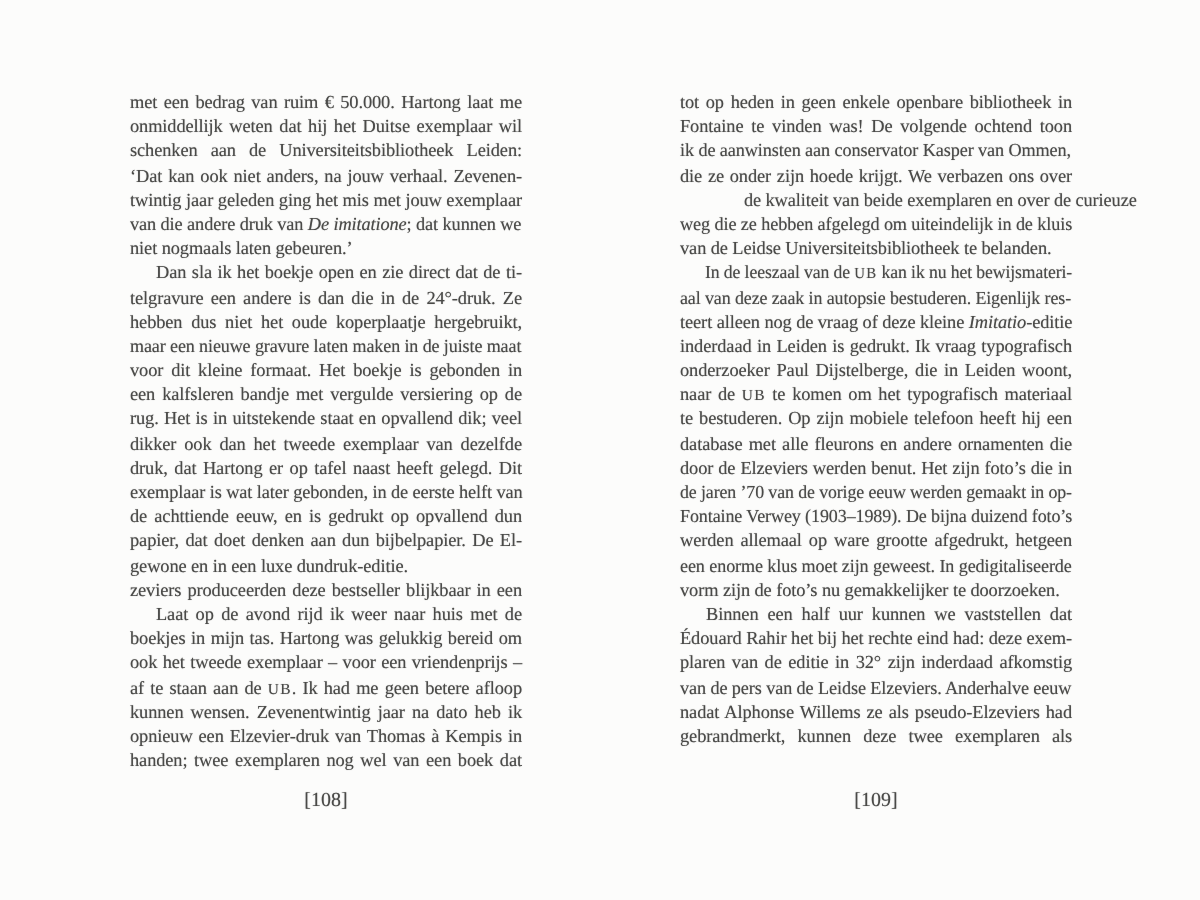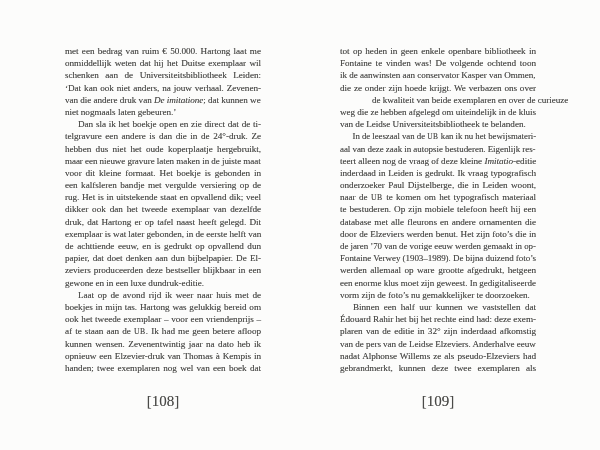--- a/index.html
+++ b/index.html
@@ -48,50 +48,51 @@
     font-size: 0.84em;
     letter-spacing: 0.6px;
     font-family: Liberation Serif, serif;
   }
   .pagenum {
     position: absolute;
     top: 395px;
     left: 0;
     right: 0;
     text-align: center;
-    font-size: 15px;
+    font-size: 10px;
     line-height: 12px;
   }
 </style>
 </head>
 <body>
 
 <div class="spread">
   <div class="page page-left">
     <div class="textblock">
         <div class="line">met een bedrag van ruim € 50.000. Hartong laat me</div>
         <div class="line">onmiddellijk weten dat hij het Duitse exemplaar wil</div>
         <div class="line">schenken aan de Universiteitsbibliotheek Leiden:</div>
         <div class="line">‘Dat kan ook niet anders, na jouw verhaal. Zevenen-</div>
+        <div class="line">twintig jaar geleden ging het mis met jouw exemplaar</div>
         <div class="line" style="transform: scaleX(0.994924); transform-origin: left center;">van die andere druk van <i>De imitatione</i>; dat kunnen we</div>
         <div class="line end">niet nogmaals laten gebeuren.’</div>
         <div class="line ind">Dan sla ik het boekje open en zie direct dat de ti-</div>
         <div class="line">telgravure een andere is dan die in de 24°-druk. Ze</div>
         <div class="line">hebben dus niet het oude koperplaatje hergebruikt,</div>
         <div class="line" style="transform: scaleX(0.98); transform-origin: left center;">maar een nieuwe gravure laten maken in de juiste maat</div>
         <div class="line">voor dit kleine formaat. Het boekje is gebonden in</div>
         <div class="line">een kalfsleren bandje met vergulde versiering op de</div>
         <div class="line">rug. Het is in uitstekende staat en opvallend dik; veel</div>
         <div class="line">dikker ook dan het tweede exemplaar van dezelfde</div>
         <div class="line">druk, dat Hartong er op tafel naast heeft gelegd. Dit</div>
         <div class="line" style="transform: scaleX(0.994924); transform-origin: left center;">exemplaar is wat later gebonden, in de eerste helft van</div>
         <div class="line">de achttiende eeuw, en is gedrukt op opvallend dun</div>
         <div class="line">papier, dat doet denken aan dun bijbelpapier. De El-</div>
+        <div class="line end">gewone en in een luxe dundruk-editie.</div>
         <div class="line">zeviers produceerden deze bestseller blijkbaar in een</div>
-        <div class="line end">gewone en in een luxe dundruk-editie.</div>
         <div class="line ind">Laat op de avond rijd ik weer naar huis met de</div>
         <div class="line">boekjes in mijn tas. Hartong was gelukkig bereid om</div>
         <div class="line">ook het tweede exemplaar – voor een vriendenprijs –</div>
         <div class="line">af te staan aan de <span class="sc">UB</span>. Ik had me geen betere afloop</div>
         <div class="line">kunnen wensen. Zevenentwintig jaar na dato heb ik</div>
         <div class="line">opnieuw een Elzevier-druk van Thomas à Kempis in</div>
         <div class="line">handen; twee exemplaren nog wel van een boek dat</div>
       </div>
     <div class="pagenum">[108]</div>
   </div>

